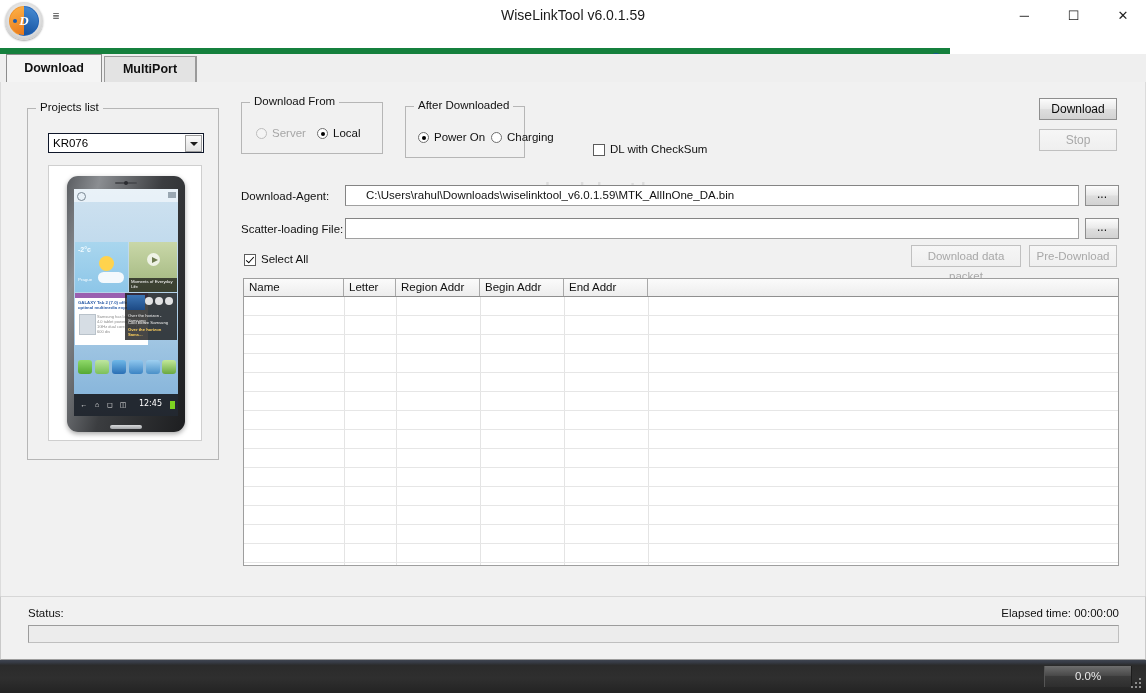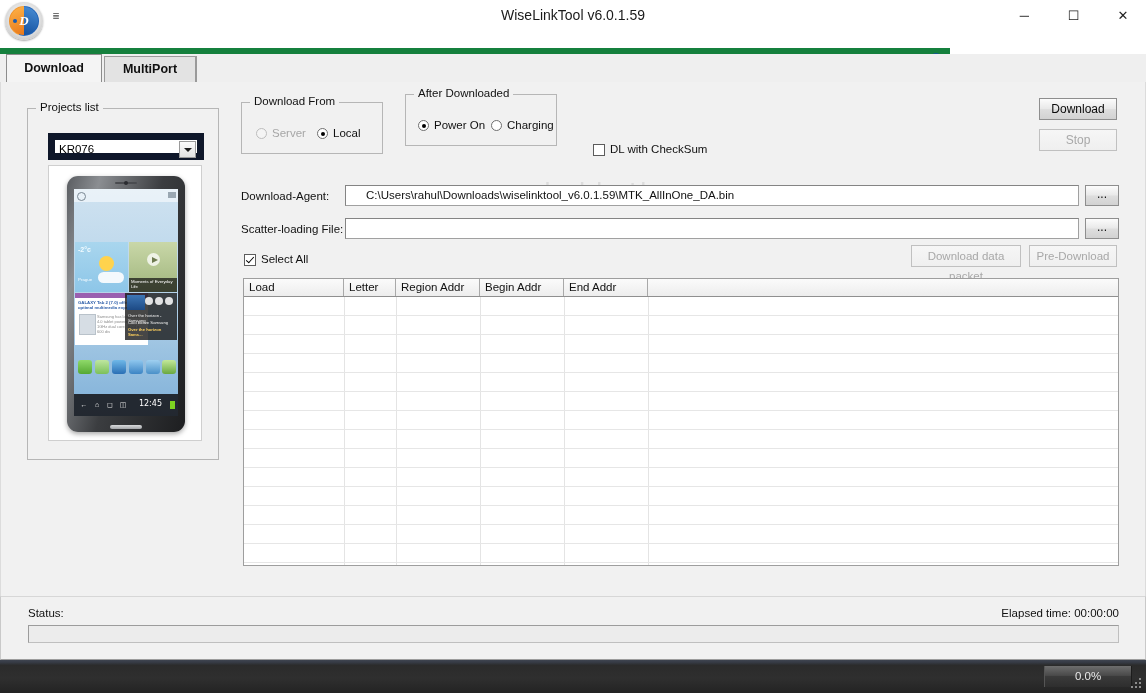--- a/index.html
+++ b/index.html
@@ -146,23 +146,23 @@
     position: absolute; top: -8px; left: 8px;
     background: #f1f1f1;
     padding: 0 4px;
     font-size: 11.5px; color: #111;
     white-space: nowrap;
   }
 
   
   #projects-box { left: 26px; top: 26px; width: 192px; height: 352px; }
   .combo {
-    position: absolute; left: 20px; top: 24px; width: 156px; height: 27px;
+    position: absolute; left: 20px; top: 24px; width: 156px; height: 20px;
     background: #fff;
-    border: 7px solid #0f172a;
+    border: 1px solid #0f172a;
     box-sizing: border-box;
   }
   .combo .cval {
     position: absolute; left: 4px; top: 0; height: 19px; line-height: 19px;
     font-size: 11.5px; color: #000;
   }
   .combo .cbtn {
     position: absolute; right: 1px; top: 1px; width: 17px; height: 17px;
     background: linear-gradient(#fbfbfb, #e2e2e2);
     border: 1px solid #9a9a9a;
@@ -323,21 +323,21 @@
     width: 4px; height: 4px; border-radius: 50%;
     background: #2a2c30;
   }
   .spk {
     position: absolute; left: 50%; margin-left: -11px; top: 6px;
     width: 22px; height: 2px; border-radius: 1px; background: #4a4c50;
   }
 
   
   #dlfrom-box { left: 240px; top: 20px; width: 142px; height: 52px; }
-  #after-box  { left: 404px; top: 12px; width: 152px; height: 52px; padding-left: 32px; }
+  #after-box  { left: 404px; top: 24px; width: 120px; height: 52px; padding-left: 32px; }
 
   .radio {
     position: absolute; height: 15px; line-height: 15px;
     font-size: 11.5px; color: #111; white-space: nowrap;
   }
   .radio .dot {
     position: absolute; left: 0; top: 2px; width: 11px; height: 11px;
     border-radius: 50%;
     background: #ffffff;
     border: 1px solid #6f6f6f;
@@ -694,21 +694,21 @@
 
   <div class="checkbox on" style="left:243px; top:170px;">
     <span class="box"></span>
     <span class="cl">Select All</span>
   </div>
   <div class="btn disabled" id="btn-ddp">Download data packet</div>
   <div class="btn disabled" id="btn-pre">Pre-Download</div>
 
   <div class="grid">
     <div class="grid-head">
-      <div class="gh" style="left:0px;   width:100px;">Load</div>
+      <div class="gh" style="left:0px;   width:100px;">Name</div>
       <div class="gh" style="left:100px; width:52px;">Letter</div>
       <div class="gh" style="left:152px; width:84px;">Region Addr</div>
       <div class="gh" style="left:236px; width:84px;">Begin Addr</div>
       <div class="gh" style="left:320px; width:84px;">End Addr</div>
     </div>
 
     <div class="gvline" style="left:100px"></div>
     <div class="gvline" style="left:152px"></div>
     <div class="gvline" style="left:236px"></div>
     <div class="gvline" style="left:320px"></div>

